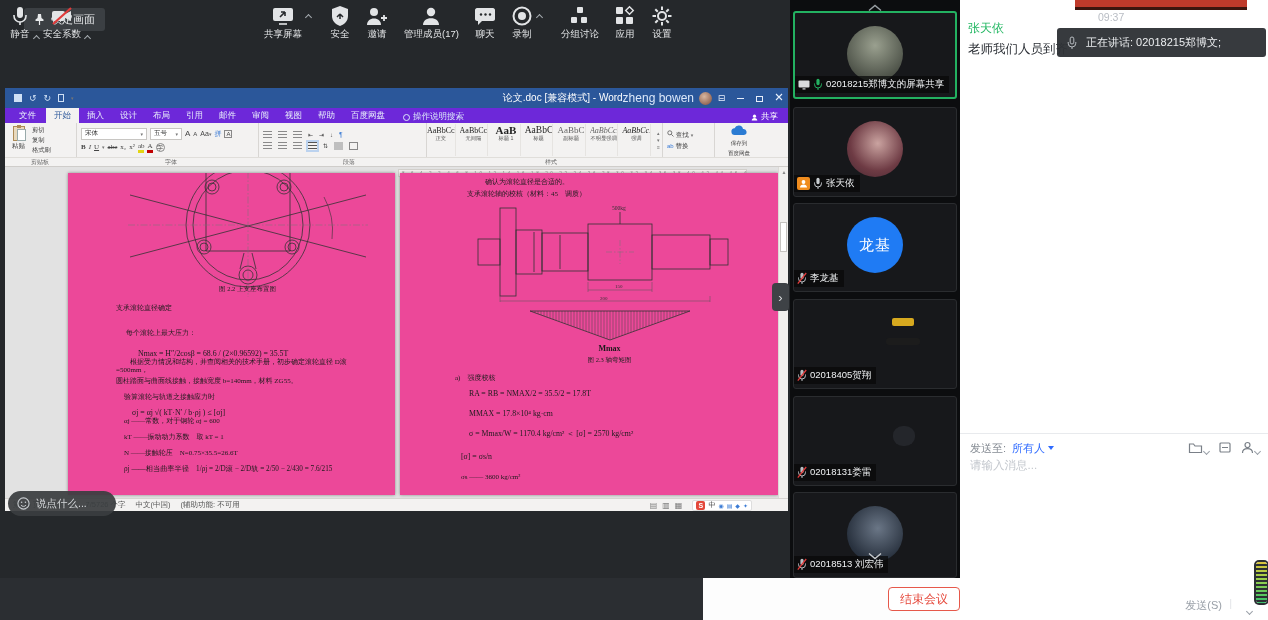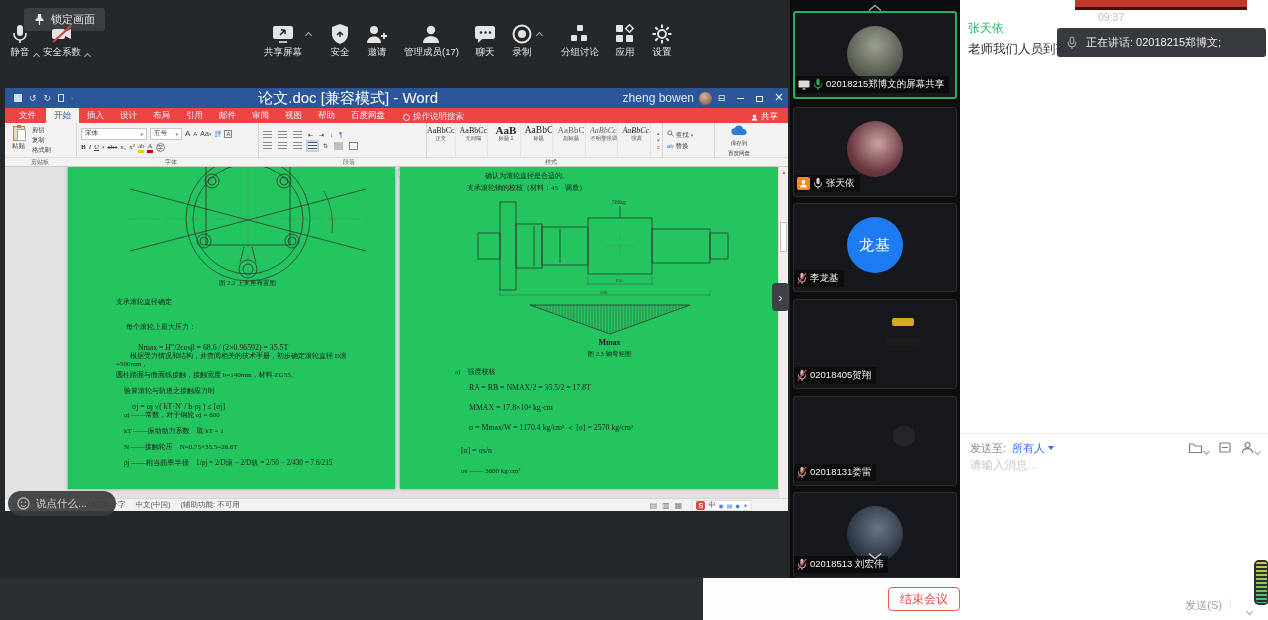--- a/index.html
+++ b/index.html
@@ -8,27 +8,27 @@
 
   
   .pin-badge{position:absolute;left:24px;top:8px;height:23px;padding:0 10px;background:#3b3f43;border-radius:3px;display:flex;align-items:center;gap:6px;color:#e8eaec;font-size:11px}
 
   
   .word{position:absolute;left:5px;top:88px;width:783px;height:423px;background:#fff;filter:blur(.3px);font-family:"Liberation Sans","DejaVu Sans",sans-serif}
   .w-title{height:20px;background:#2b579a;display:flex;align-items:center;color:#fff}
   .qat{display:flex;align-items:center;gap:7px;padding-left:9px;font-size:9px;color:#cfe0f5}
   .qat .sv{width:8px;height:8px;border:1px solid #cfe0f5;background:#cfe0f5}
   .qat .pg{width:6px;height:8px;border:1px solid #cfe0f5}
-  .w-title .ttl{flex:1;text-align:center;font-size:15px;color:#fff;white-space:nowrap}
+  .w-title .ttl{flex:1;text-align:right;font-size:10px;color:#fff;white-space:nowrap}
   .w-user{display:flex;align-items:center;gap:5px;font-size:12px;color:#dce8fa}
   .w-ava{width:13px;height:13px;border-radius:50%;background:radial-gradient(circle at 40% 35%,#d8b7a0,#7d4a3a)}
   .wc{width:19px;text-align:center;font-size:9px;line-height:20px;color:#e7eefb}
   .wc .minbar{display:inline-block;width:7px;height:1px;background:#e7eefb;vertical-align:middle}
   .wc .maxbox{display:inline-block;width:7px;height:6px;border:1px solid #e7eefb;vertical-align:middle}
-  .w-tabs{height:15px;background:#ef4444;display:flex;align-items:flex-end;padding-left:4px;color:#e8eefb}
+  .w-tabs{height:15px;background:#6d28d9;display:flex;align-items:flex-end;padding-left:4px;color:#e8eefb}
   .w-tab{font-size:8.5px;line-height:15px;padding:0 8px;white-space:nowrap}
   .w-tab.file{padding:0 10px}
   .w-tab.active{background:#f3f2f1;color:#2b579a}
   .tellme{display:flex;align-items:center;gap:3px;font-size:8.5px;margin-left:10px;color:#dce8fa}
   .bulb{width:7px;height:7px;border:1px solid #dce8fa;border-radius:50%}
   .w-share{margin-left:auto;margin-right:10px;font-size:8.5px;color:#fff;display:flex;gap:3px;align-items:center}
   .w-ribbon{height:35px;background:#f3f2f1;display:flex;border-bottom:1px solid #e0deda}
   .rgrp{border-right:1px solid #d8d6d3;padding:2px 4px;position:relative;display:flex;gap:4px}
   .rlabels{height:9px;background:#f3f2f1;border-bottom:1px solid #cfcdca;position:relative;font-size:6px;color:#6a6a6a}
   .rlabels span{position:absolute;top:0}
@@ -45,21 +45,21 @@
   .rbar{display:inline-block;border-bottom:3px solid #c00000}
   .lines-ic{display:inline-block;width:9px;height:8px;background:repeating-linear-gradient(#8a8a8a 0 1px,transparent 1px 3px)}
   .lines-ic.sel{outline:2px solid #bcd3ef;background:repeating-linear-gradient(#555 0 1px,transparent 1px 3px)}
   .stylecell{width:32px;text-align:center;border-right:1px solid #e6e4e1;padding-top:2px;overflow:hidden}
   .stylecell .pv{font-family:"Liberation Serif",serif;font-size:8px;color:#222;line-height:9px;white-space:nowrap}
   .stylecell .sl{font-size:5.3px;color:#555;white-space:nowrap}
   .editg{display:flex;flex-direction:column;justify-content:center;gap:2px;font-size:6.5px;color:#444;padding:0 4px}
   .saveg{display:flex;flex-direction:column;align-items:center;justify-content:center;font-size:5.5px;color:#444;padding:0 4px;line-height:6px}
   .w-doc{position:relative;height:331px;background:#e2e2e2;overflow:hidden}
   .ruler{position:absolute;left:393px;top:2px;width:349px;height:8px;background:#f5f3ef;border:1px solid #d2d0cc;font-size:4.6px;letter-spacing:2.6px;color:#999;overflow:hidden;white-space:nowrap;line-height:7px;padding-left:3px}
-  .page{position:absolute;top:0;background:#22c55e;box-shadow:0 0 3px rgba(0,0,0,.4);overflow:hidden}
+  .page{position:absolute;top:6px;background:#ec4899;box-shadow:0 0 3px rgba(0,0,0,.4);overflow:hidden}
   .pgL{left:63px;width:327px;height:322px}
   .pgR{left:395px;width:378px;height:322px}
   .docserif{font-family:"Liberation Serif","DejaVu Serif",serif;color:#1b1b1b}
   .cap{text-align:center;font-size:6.5px;color:#222}
   .dline{font-size:7px;line-height:8px}
   .dform{font-size:7.8px;line-height:9px}
   .vscroll{position:absolute;right:0;top:0;width:10px;height:100%;background:#f1f0ee;border-left:1px solid #dcdad7}
   .vthumb{position:absolute;left:1px;top:55px;width:7px;height:30px;background:#fff;border:1px solid #c6c4c1}
   .varr{position:absolute;left:0;width:10px;text-align:center;font-size:5px;color:#888}
   .w-status{height:13px;background:#f3f2f1;border-top:1px solid #d6d4d1;display:flex;align-items:center;font-size:7.5px;color:#555;padding:0 8px;gap:10px}
@@ -113,21 +113,21 @@
   .sendchev{position:absolute;right:16px;top:600px}
 
   
   .eq{position:absolute;left:1256px;top:562px;width:11px;height:41px;border-radius:3px;background:
       repeating-linear-gradient(180deg,rgba(44,47,51,0) 0 2px,#2c2f33 2px 4px),
       linear-gradient(180deg,#d9c33a,#9ed04a 40%,#35c06a);box-shadow:0 0 0 2px #2c2f33}
 
   
   .footerL{position:absolute;left:0;top:578px;width:703px;height:42px;background:#2b2e32}
   .footerR{position:absolute;left:703px;top:578px;width:257px;height:42px;background:#fdfdfd}
-  .tbrow{position:absolute;top:21px;display:flex;align-items:flex-end}
+  .tbrow{position:absolute;top:3px;display:flex;align-items:flex-end}
   .tbitem{display:flex;flex-direction:column;align-items:center;padding-top:2px}
   .tbitem .ic{height:22px;display:flex;align-items:center;justify-content:center}
   .tbitem .lb{font-size:9.5px;color:#e4e6e8;margin-top:1px;white-space:nowrap}
   .upchev{width:5px;height:5px;border-top:1.5px solid #a6abb0;border-right:1.5px solid #a6abb0;transform:rotate(-45deg);margin:12px 4px 0 4px}
   .endbtn{position:absolute;left:888px;top:587px;height:24px;line-height:22px;padding:0 11px;border:1px solid #e6584a;border-radius:4px;color:#e6493c;font-size:12px;background:#fff}
 </style>
 </head>
 <body>
 
 <div class="pin-badge">

